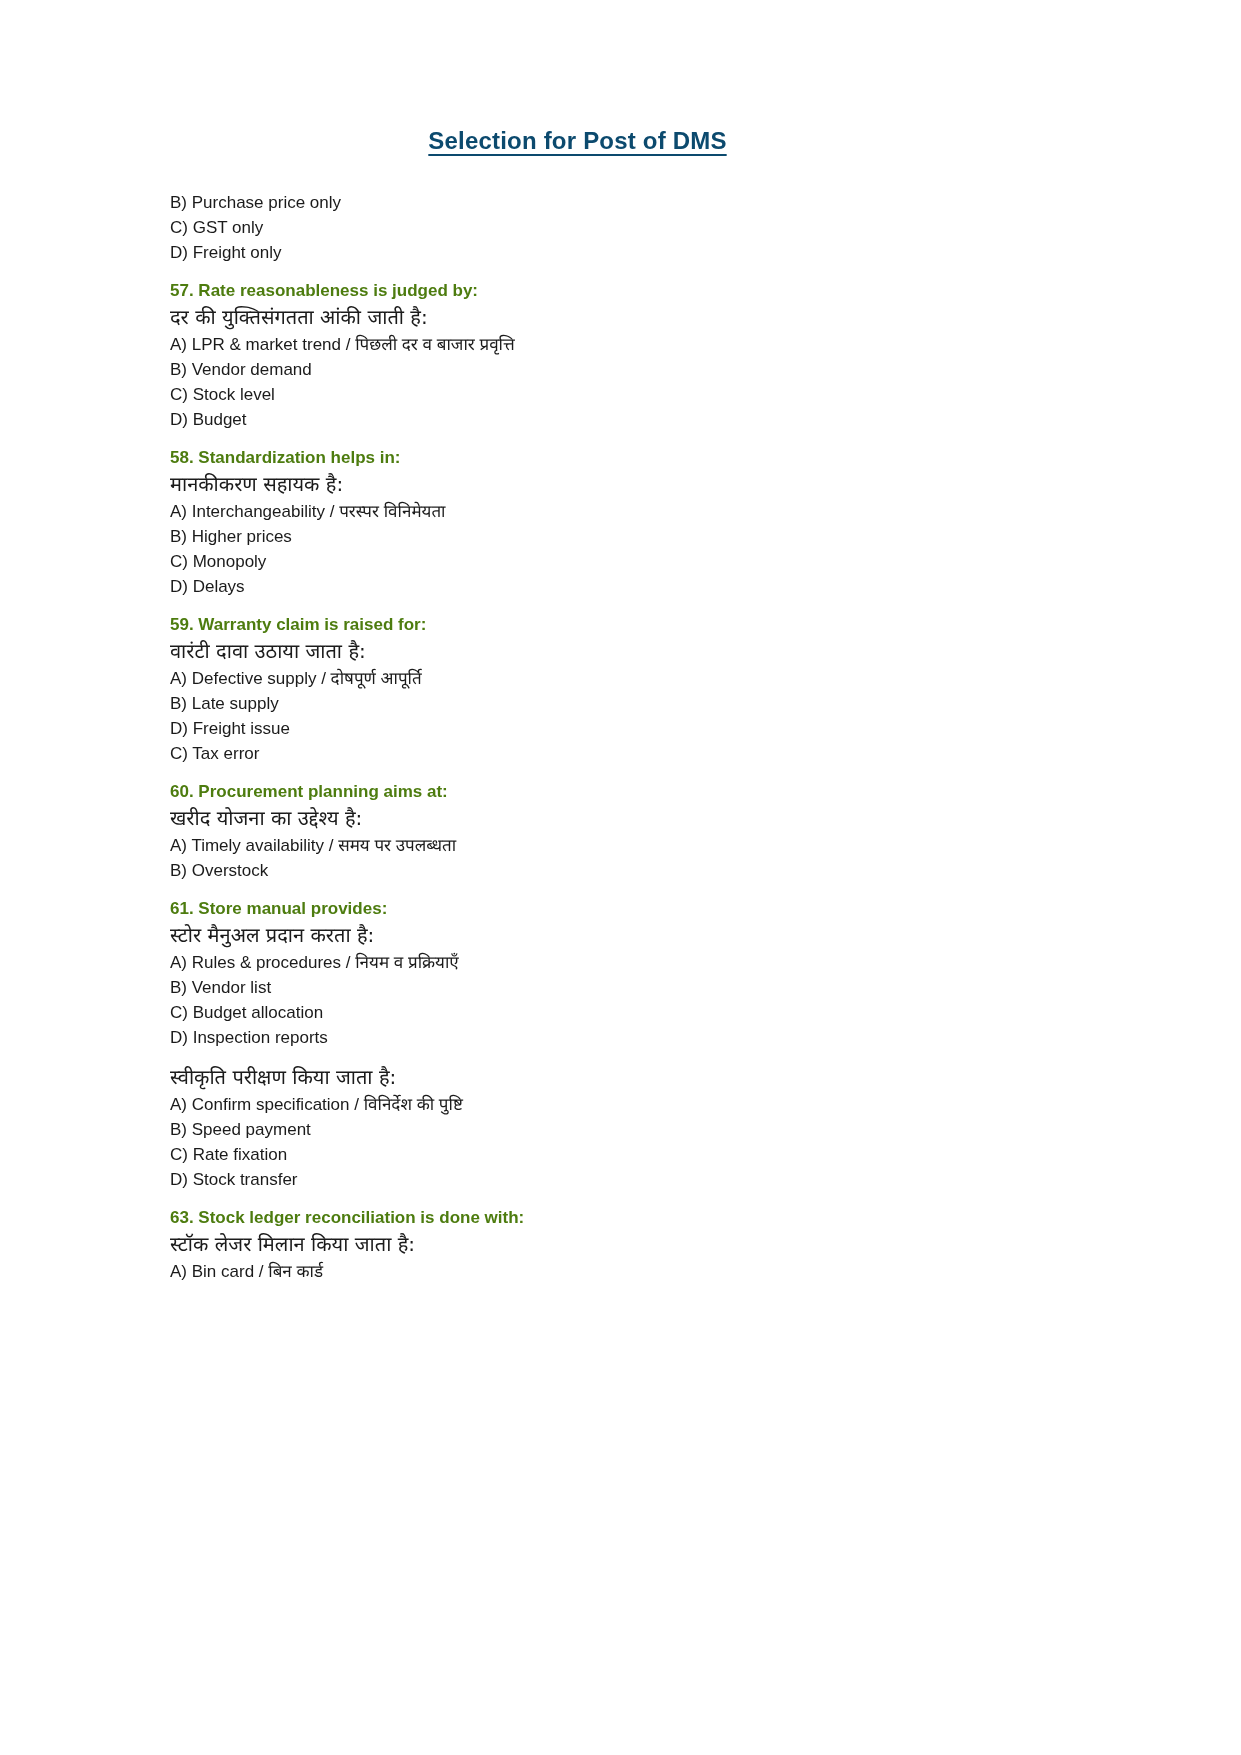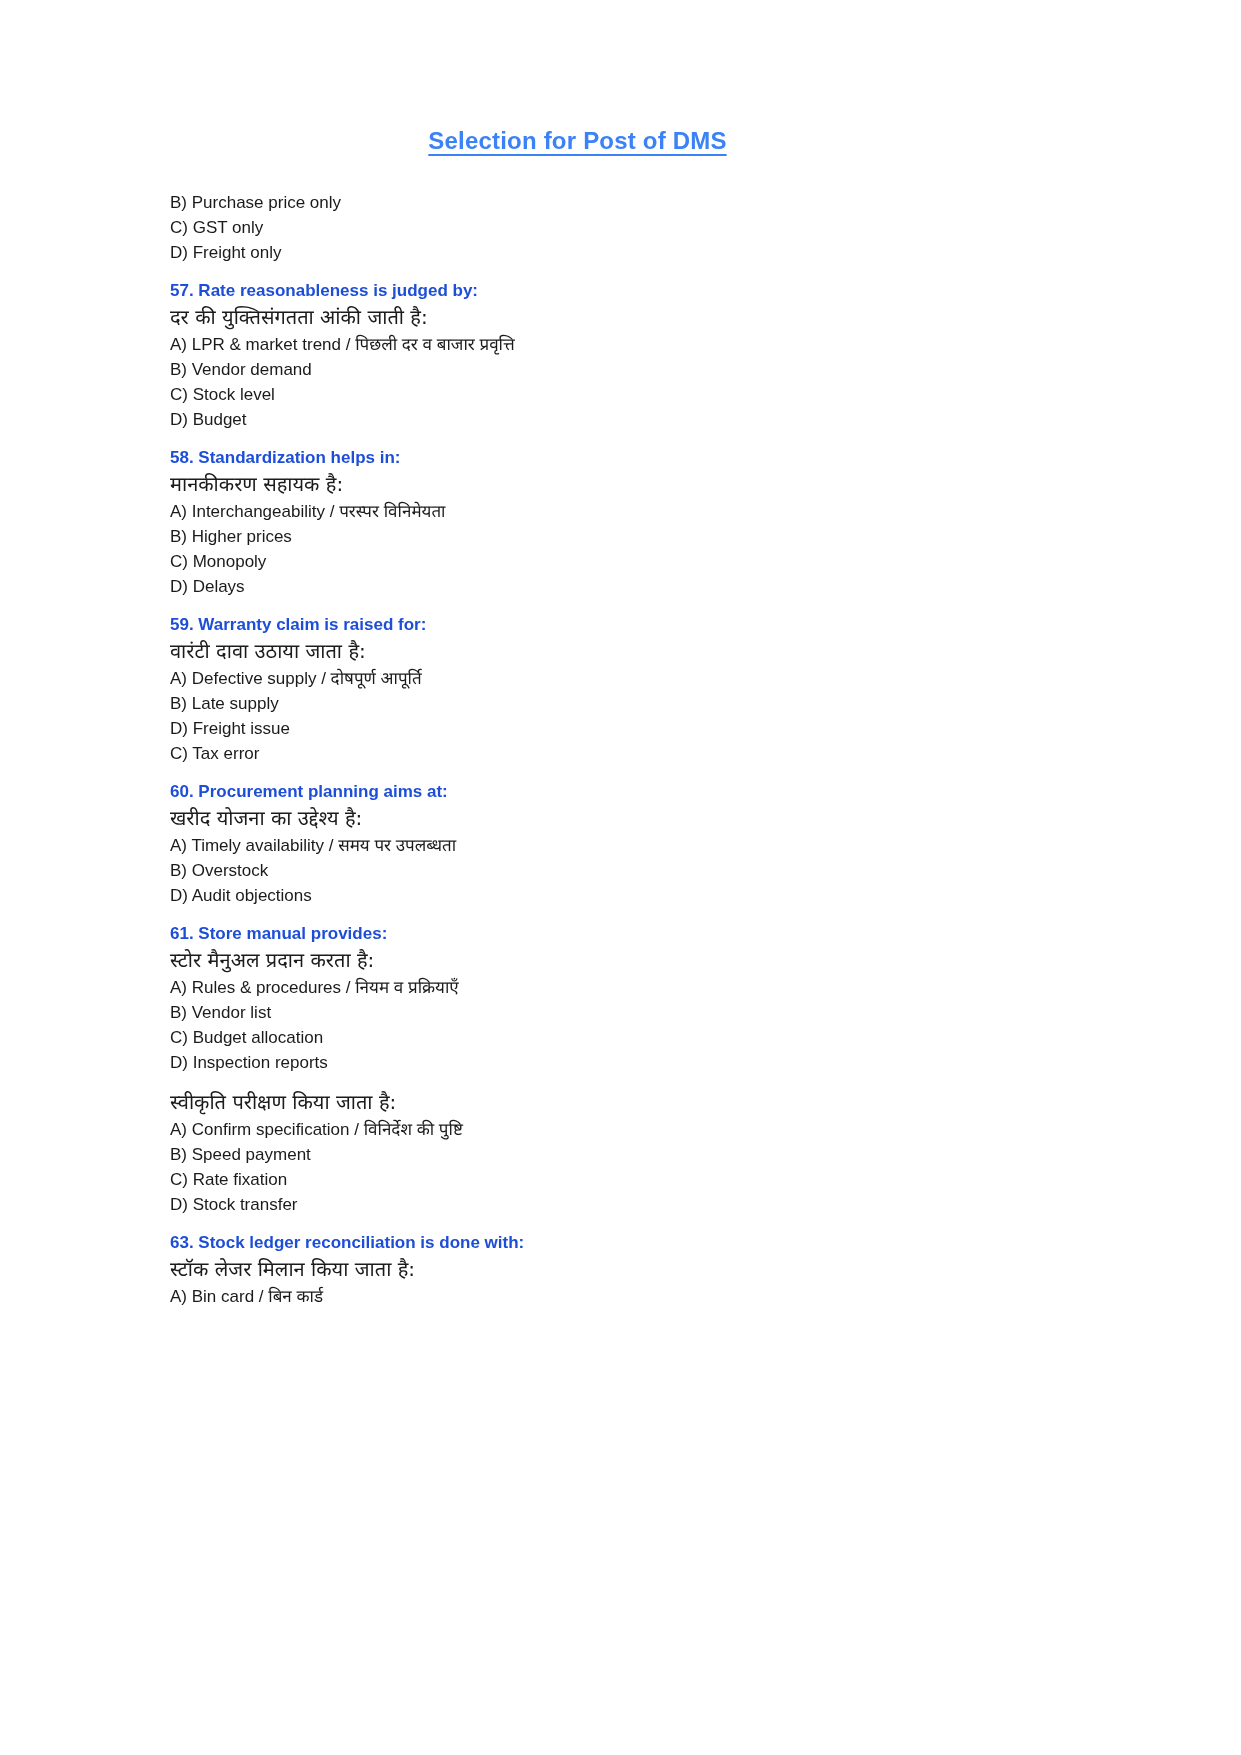--- a/index.html
+++ b/index.html
@@ -21,37 +21,37 @@
     padding: 126px 256px 0 170px;
     background: #ffffff;
     overflow: hidden;
   }
   .doc-title {
     margin: 0 0 34px 0;
     text-align: center;
     font-size: 24px;
     line-height: 30px;
     font-weight: 700;
-    color: #3b82f6;
+    color: #0c4a6e;
     text-decoration: underline;
     text-decoration-thickness: 2px;
     text-underline-offset: 5px;
     letter-spacing: 0.2px;
   }
   .line {
     font-size: 17px;
     line-height: 25px;
     white-space: nowrap;
   }
   .q-block {
     margin-top: 13px;
   }
   .q-header {
     font-weight: 700;
-    color: #1d4ed8;
+    color: #4d7c0f;
   }
   .q-hindi {
     font-size: 20px;
     line-height: 29px;
     font-family: "DejaVu Sans", sans-serif;
   }
   .option-line {
     font-size: 17px;
     line-height: 25px;
   }
@@ -115,21 +115,20 @@
 
   <section class="q-block">
     <div class="line q-header">60. Procurement planning aims at:</div>
     <div class="q-hindi">खरीद योजना का उद्देश्य है:</div>
     <div class="q-options">
   <div class="line option-line">A) Timely availability / समय पर उपलब्धता</div>
 
   <div class="line option-line">B) Overstock</div>
 
 
-  <div class="line option-line">D) Audit objections</div>
 </div>
   </section>
 
   <section class="q-block">
     <div class="line q-header">61. Store manual provides:</div>
     <div class="q-hindi">स्टोर मैनुअल प्रदान करता है:</div>
     <div class="q-options">
   <div class="line option-line">A) Rules &amp; procedures / नियम व प्रक्रियाएँ</div>
 
   <div class="line option-line">B) Vendor list</div>

